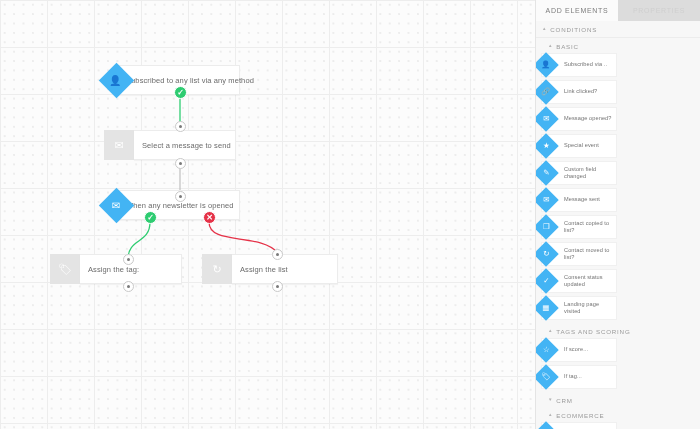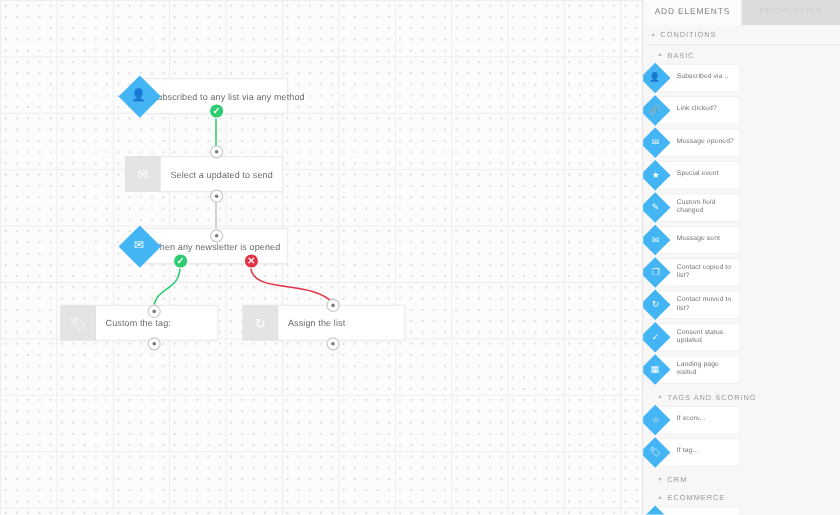--- a/index.html
+++ b/index.html
@@ -137,42 +137,42 @@
       <div class="diamond">
           <span class="g">👤</span>
         </div>
     </div>
     <div class="badge yes" style="left:174px; top:86px;">✓</div>
     <div class="port" style="left:175px; top:121px;"></div>
 
     <div class="node" style="left:104px; top:130px; width:132px; height:30px;">
       <div class="sq-gray">✉</div>
       <div class="card" style="width:102px; border-left:none;">
-        <span class="label">Select a updated to send</span>
+        <span class="label">Select a message to send</span>
       </div>
     </div>
     <div class="port" style="left:175px; top:158px;"></div>
     <div class="port" style="left:175px; top:191px;"></div>
 
     <div class="node" style="left:104px; top:190px; width:136px; height:30px;">
       <div class="card" style="margin-left:13px; width:123px;">
         <span class="label">When any newsletter is opened</span>
       </div>
       <div class="diamond">
           <span class="g">✉</span>
         </div>
     </div>
     <div class="badge yes" style="left:144px; top:211px;">✓</div>
     <div class="badge no" style="left:203px; top:211px;">✕</div>
 
     <div class="port" style="left:123px; top:254px;"></div>
     <div class="node" style="left:50px; top:254px; width:132px; height:30px;">
       <div class="sq-gray">🏷</div>
       <div class="card" style="width:102px; border-left:none;">
-        <span class="label">Custom the tag:</span>
+        <span class="label">Assign the tag:</span>
       </div>
     </div>
     <div class="port" style="left:123px; top:281px;"></div>
 
     <div class="port" style="left:272px; top:249px;"></div>
     <div class="node" style="left:202px; top:254px; width:136px; height:30px;">
       <div class="sq-gray">↻</div>
       <div class="card" style="width:106px; border-left:none;">
         <span class="label">Assign the list</span>
       </div>

